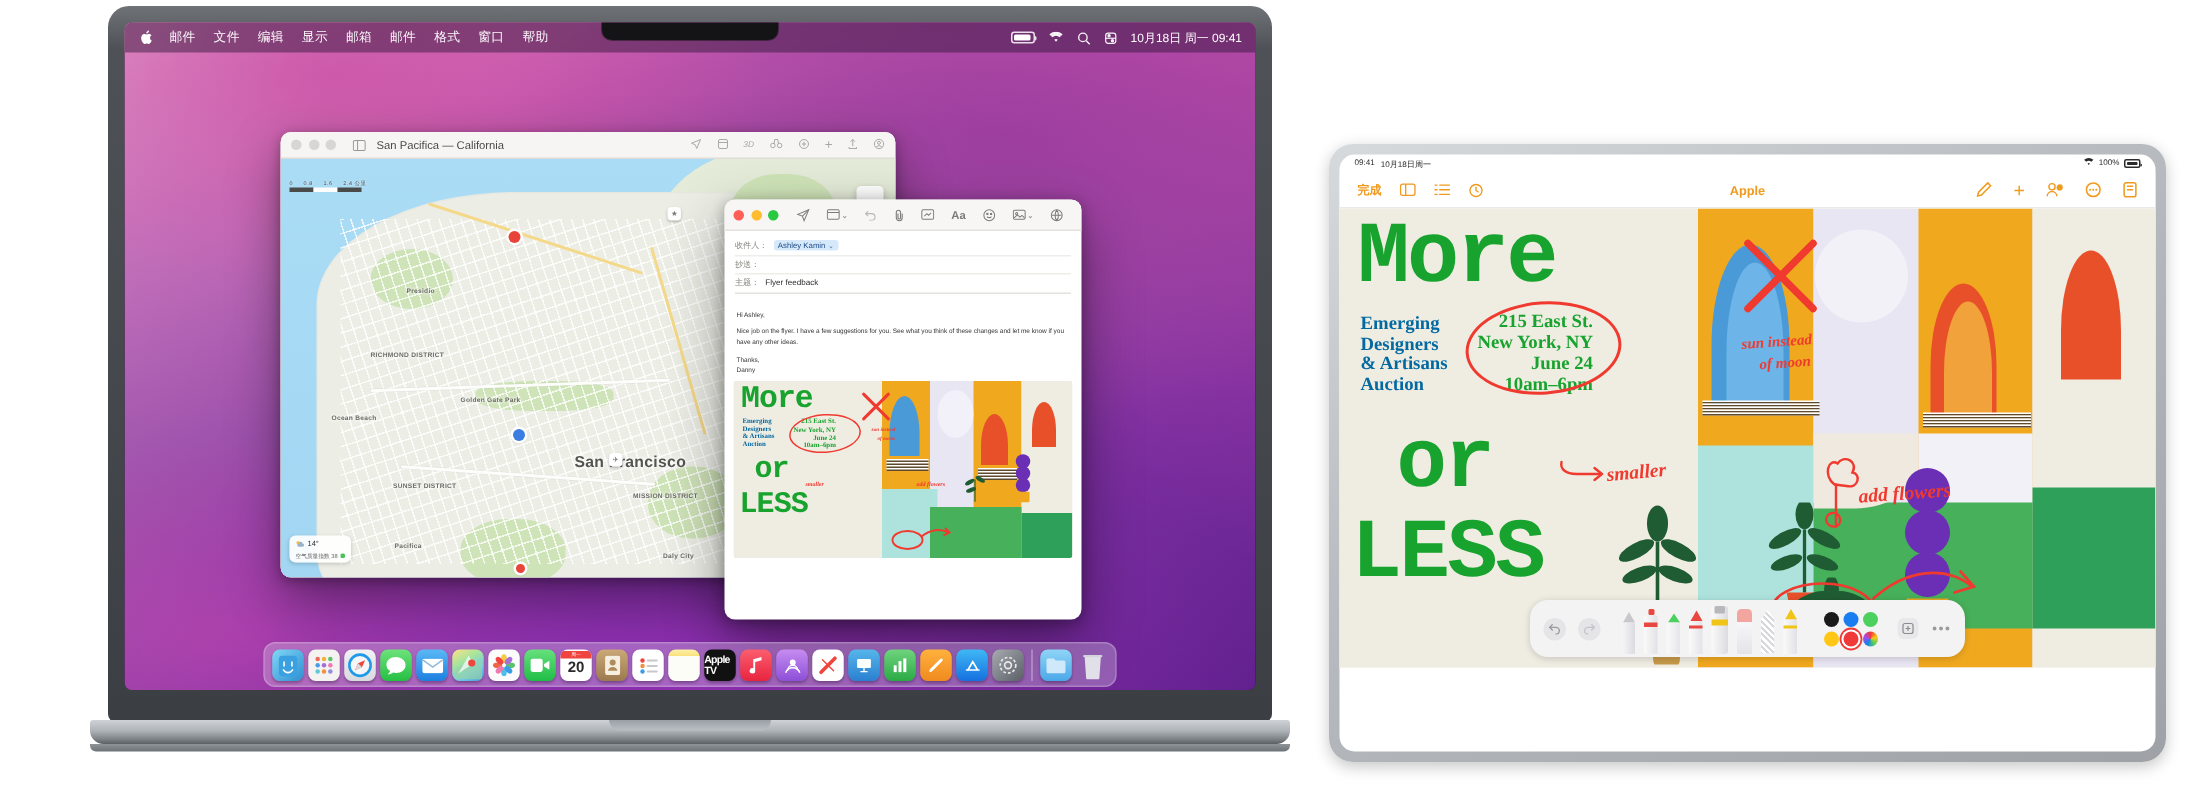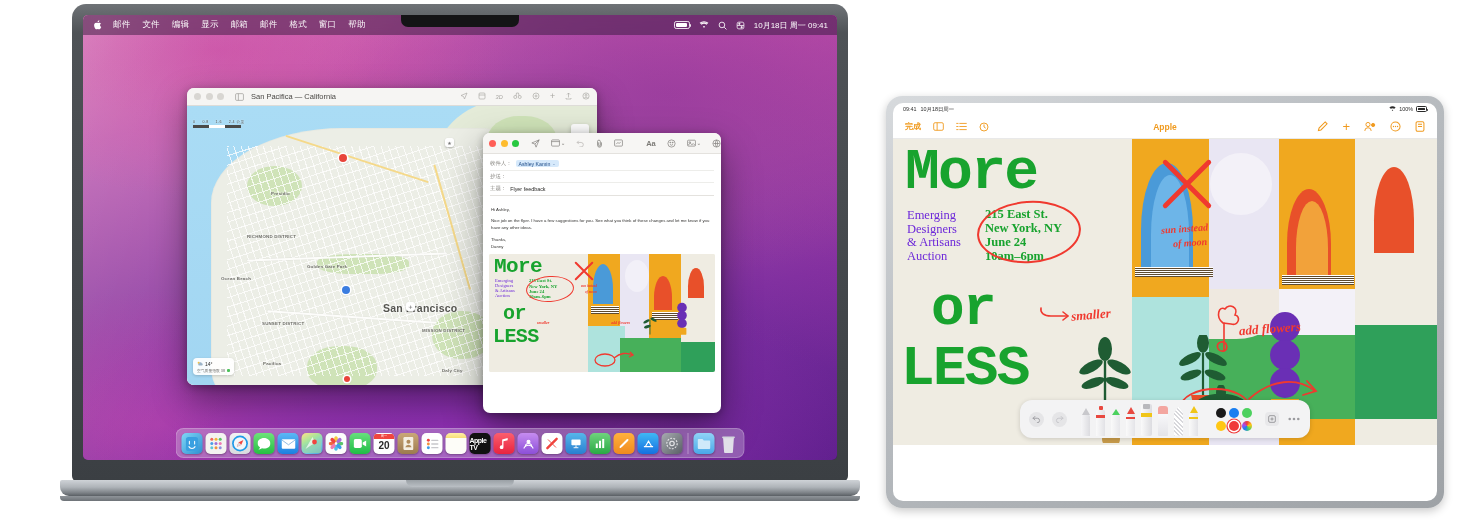--- a/index.html
+++ b/index.html
@@ -219,26 +219,26 @@
   }
   .fl-steps { position:absolute; }
   .fl-steps i { display:block; height:2px; background:#fff; border-bottom:1.6px solid #5e4a2e;}
   .fl-teal { position:absolute; background:#aee3dd; }
   .fl-green { position:absolute; background:#47b05a; }
   .fl-more, .fl-or, .fl-less {
     position:absolute; color:#18a32e; font-family:Liberation Mono, monospace;
     font-weight:bold; letter-spacing:-0.03em; line-height:.82; z-index:6;
   }
   .fl-sub {
-    position:absolute; color:#6d28d9; font-family:"Liberation Serif", serif;
-    font-weight:normal; line-height:1.08; z-index:6;
+    position:absolute; color:#0369a1; font-family:"Liberation Serif", serif;
+    font-weight:bold; line-height:1.08; z-index:6;
   }
   .fl-addr {
     position:absolute; color:#18a32e; font-family:"Liberation Serif", serif;
-    font-weight:bold; line-height:1.12; z-index:7;
+    font-weight:bold; line-height:1.12; z-index:7;text-align:right;
   }
   .ann { position:absolute; color:#f0392f; z-index:12; font-family:"Liberation Serif", serif; font-style:italic; font-weight:600;}
   .ann-x { position:absolute; z-index:12; }
   .oval {
     position:absolute; border:2.4px solid #f0392f; border-radius:50%;
     transform: rotate(-4deg); z-index:11;
   }
 
   
   .dock {
@@ -510,21 +510,21 @@
                 <svg width="7" height="9" viewBox="0 0 12 16" fill="none" stroke="#7d7b77" stroke-width="1.3">
                     <path d="M9.5 6v5a3.5 3.5 0 01-7 0V4.5a2.5 2.5 0 015 0V11a1.5 1.5 0 01-3 0V6"></path>
                   </svg>
                 </span>
               <span class="mt">
                 <svg width="9" height="8" viewBox="0 0 16 14" fill="none" stroke="#7d7b77" stroke-width="1.2">
                     <rect x="1" y="1.5" width="14" height="11" rx="1.6"></rect>
                     <path d="M4 9l3-3 2 2 3-3"></path>
                   </svg>
                 </span>
-              <span class="mt" style="font-size:7.5px;color:#7d7b77;font-weight:600;margin-left:12px;">Aa</span>
+              <span class="mt" style="font-size:7.5px;color:#7d7b77;font-weight:600;">Aa</span>
               <span class="mt">
                 <svg width="9" height="9" viewBox="0 0 16 16" fill="none" stroke="#7d7b77" stroke-width="1.2">
                     <circle cx="8" cy="8" r="6.4"></circle>
                     <circle cx="5.8" cy="6.4" r=".8" fill="#7d7b77"></circle>
                     <circle cx="10.2" cy="6.4" r=".8" fill="#7d7b77"></circle>
                     <path d="M5.4 9.6a3.4 3.4 0 005.2 0"></path>
                   </svg>
                 </span>
               <span class="mt">
                 <svg width="9" height="8" viewBox="0 0 16 14" fill="none" stroke="#7d7b77" stroke-width="1.2">

